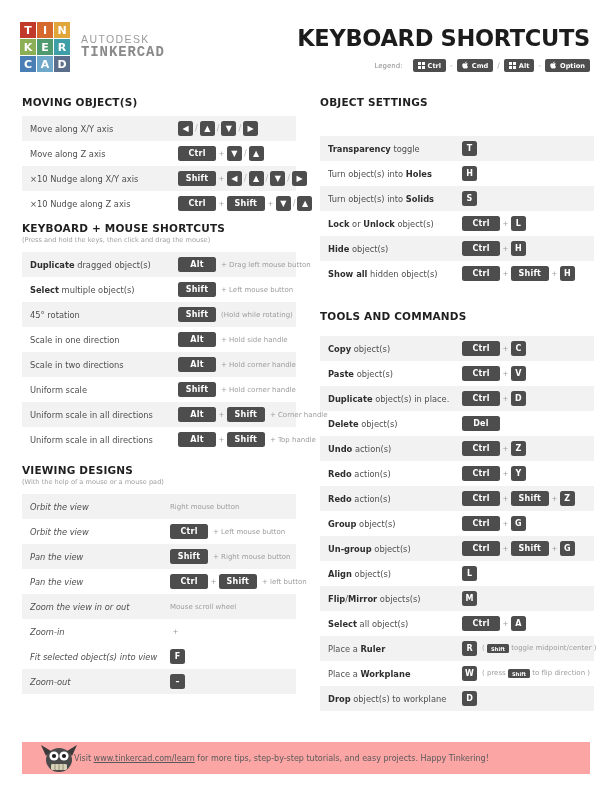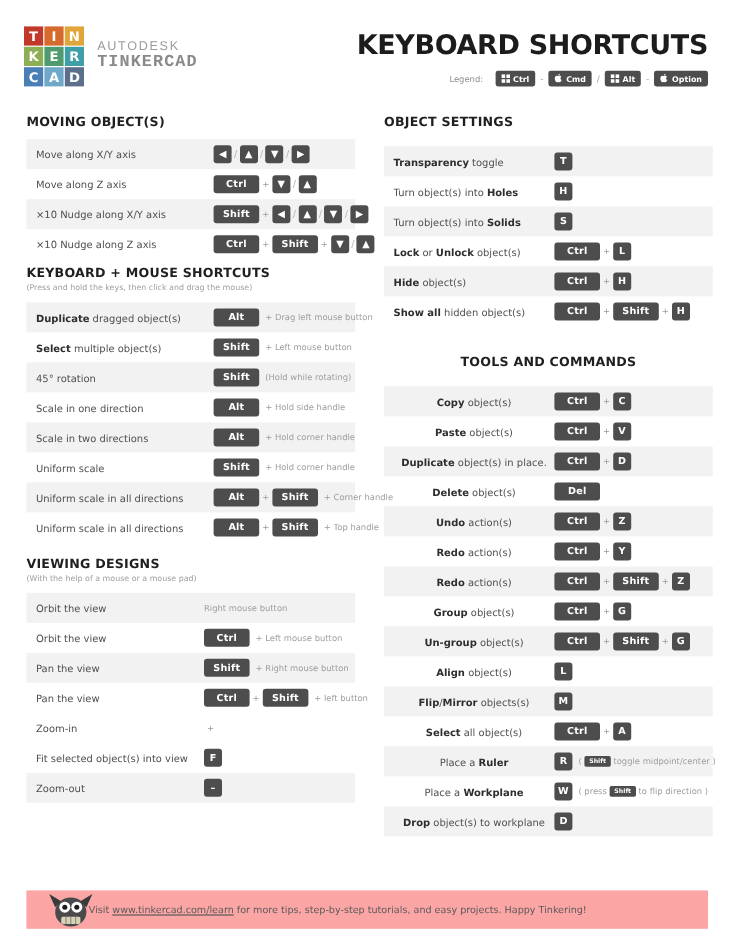--- a/index.html
+++ b/index.html
@@ -97,21 +97,21 @@
     font-size: 8.3px; color: #4f4f4f; flex: 0 0 auto;
     font-family: "DejaVu Sans", sans-serif;
   }
   .row-label b { font-weight: bold; color: #2e2e2e; }
   .row-keys { display: flex; align-items: center; flex-wrap: nowrap; }
   .row-note { font-size: 7px; color: #9d9d9d; margin-left: 5px; white-space: nowrap; }
   .row-note.plain { margin-left: 0; }
 
   
   .lw-148 .row-label { width: 148px; }
-  .lw-140 .row-label { width: 140px; }
+  .lw-140 .row-label { width: 140px; font-style: italic; }
   .lw-134 .row-label { width: 134px; }
 
   
   .footer {
     position: absolute; left: 22px; top: 742px;
     width: 568px; height: 32px; background: #fca5a5;
     display: flex; align-items: center;
   }
   .footer-text { font-size: 8px; color: #5a5a5a; margin-left: 52px; }
   .footer-text a, .footer-link {
@@ -327,20 +327,26 @@
         </div>
         <div class="row">
           <div class="row-label">Pan the view</div>
           <div class="row-keys">
             <span class="key wide">Ctrl</span>
             <span class="plus">+</span>
             <span class="key wide">Shift</span>
             <span class="row-note">+ left button</span>
           </div>
         </div>
+        <div class="row shaded">
+          <div class="row-label">Zoom the view in or out</div>
+          <div class="row-keys">
+            <span class="row-note plain">Mouse scroll wheel</span>
+          </div>
+        </div>
         <div class="row">
           <div class="row-label">Zoom-in</div>
           <div class="row-keys">
             <span class="plus">+</span>
           </div>
         </div>
         <div class="row">
           <div class="row-label">Fit selected object(s) into view</div>
           <div class="row-keys">
             <span class="key square">F</span>
@@ -353,21 +359,21 @@
           </div>
         </div>
       </div>
   </div>
 </div>
 
 <div class="col col-right">
 
   <div class="section">
     <div class="section-head">OBJECT SETTINGS</div>
-    <div class="rows lw-134" id="rows-objset" style="margin-top:14px;">
+    <div class="rows lw-134" id="rows-objset" style="margin-top:28px;">
         <div class="row shaded">
           <div class="row-label"><b>Transparency</b> toggle</div>
           <div class="row-keys">
             <span class="key square">T</span>
           </div>
         </div>
         <div class="row">
           <div class="row-label">Turn object(s) into <b>Holes</b></div>
           <div class="row-keys">
             <span class="key square">H</span>
@@ -401,21 +407,21 @@
             <span class="key wide">Ctrl</span>
             <span class="plus">+</span>
             <span class="key wide">Shift</span>
             <span class="plus">+</span>
             <span class="key square">H</span>
           </div>
         </div>
       </div>
   </div>
 
-  <div class="section" style="margin-top:24px;text-align:center;">
+  <div class="section" style="margin-top:24px;">
     <div class="section-head">TOOLS AND COMMANDS</div>
     <div class="rows lw-134" id="rows-tools" style="margin-top:14px;">
         <div class="row shaded">
           <div class="row-label"><b>Copy</b> object(s)</div>
           <div class="row-keys">
             <span class="key wide">Ctrl</span>
             <span class="plus">+</span>
             <span class="key square">C</span>
           </div>
         </div>

